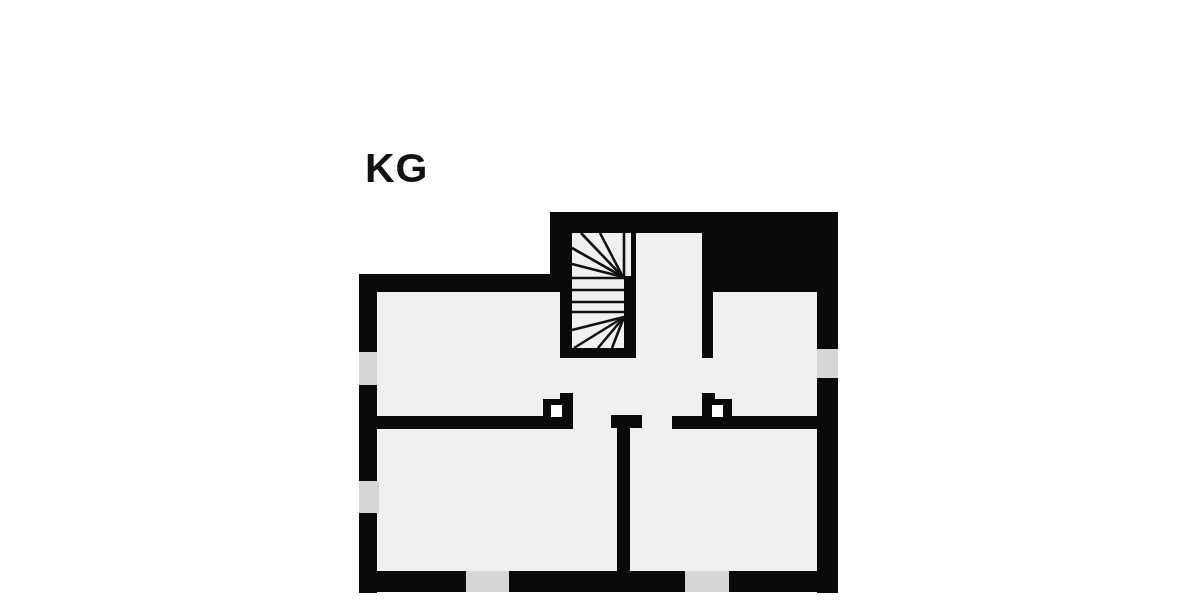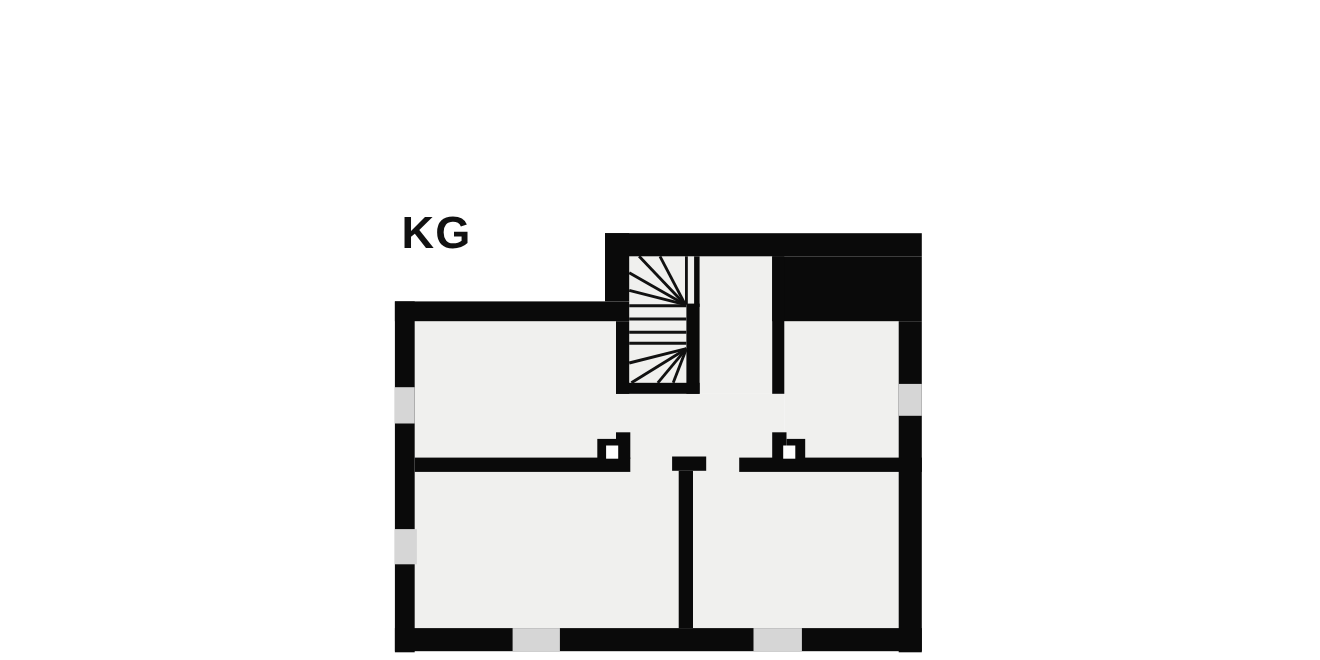--- a/index.html
+++ b/index.html
@@ -19,21 +19,20 @@
   }
   .plan-label {
     position: absolute;
     left: 365px;
     top: 148px;
     font-size: 41px;
     font-weight: bold;
     letter-spacing: 1px;
     color: var(--label_color, #111);
     line-height: 1;
-    margin-top: 43px;
   }
   svg.plan { position: absolute; left: 0; top: 0; }
   .room    { fill: var(--room_fill, #f0f0ee); }
   .wall    { fill: var(--wall, #0a0a0a); }
   .hole    { fill: var(--background, #ffffff); }
   .opening { fill: var(--opening_fill, #d6d6d6); }
   .stair-line { stroke: var(--stair_line, #111); stroke-width: 2.6; stroke-linecap: butt; fill: none; }
 </style>
 </head>
 <body>

